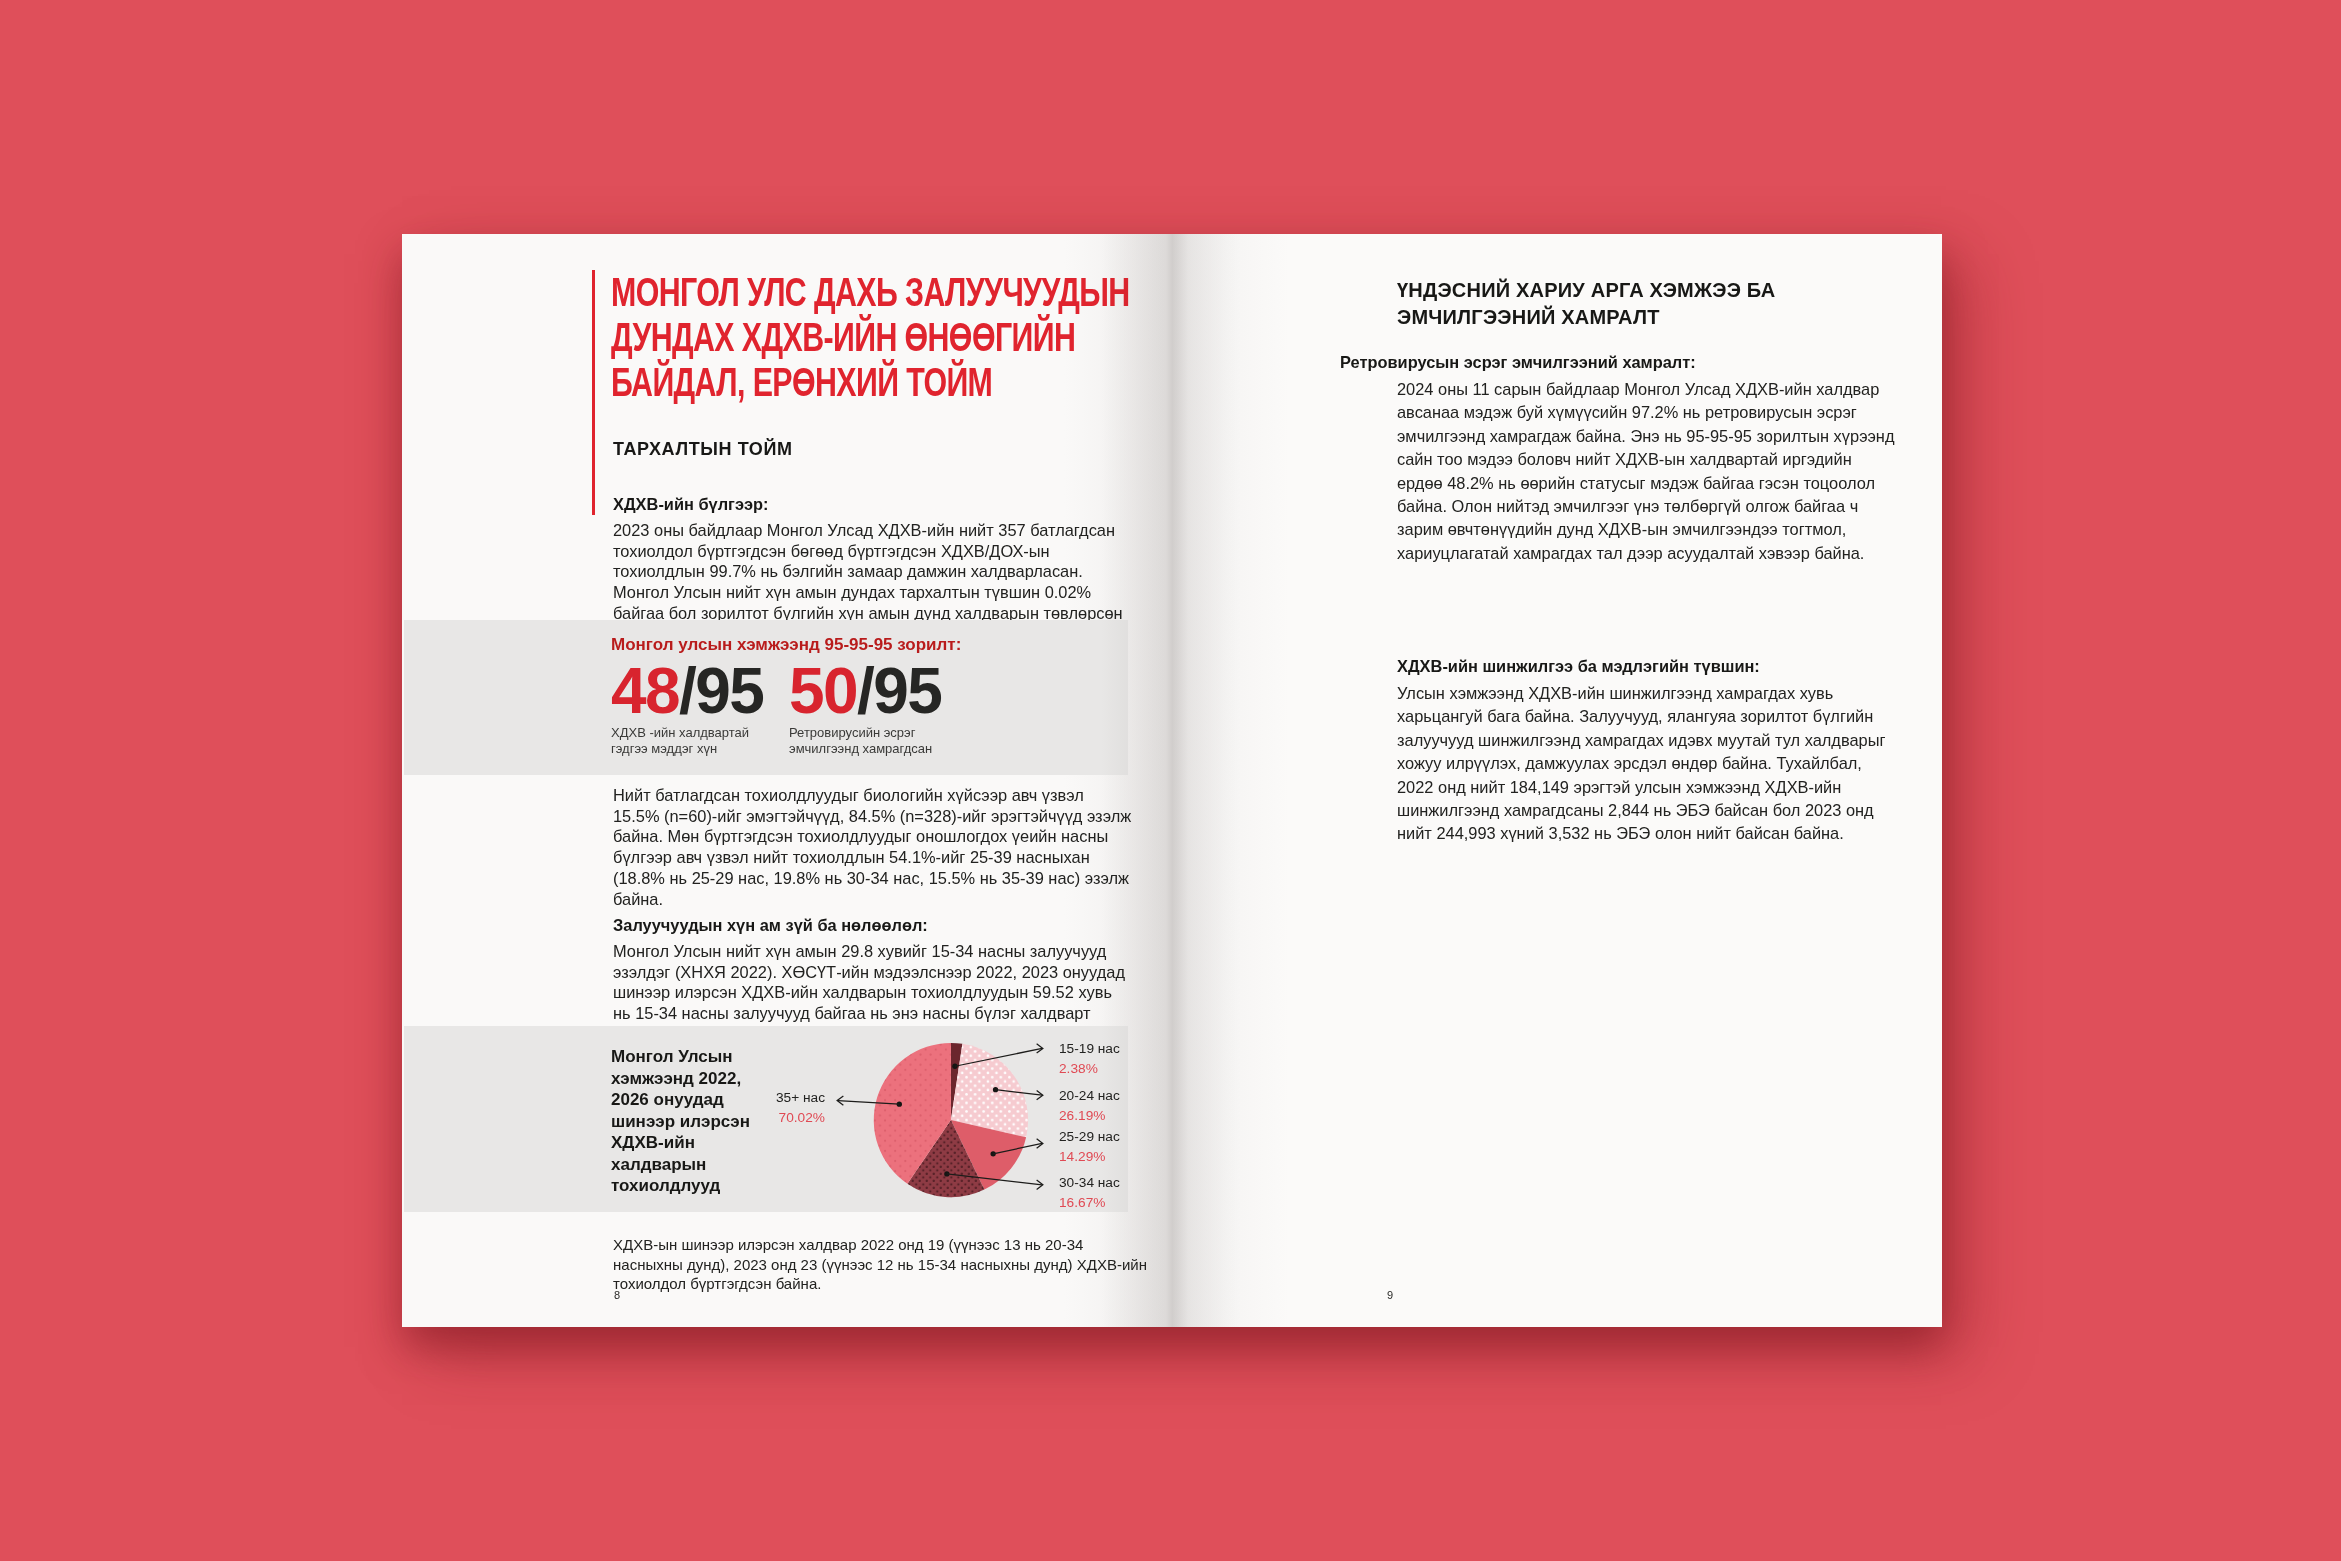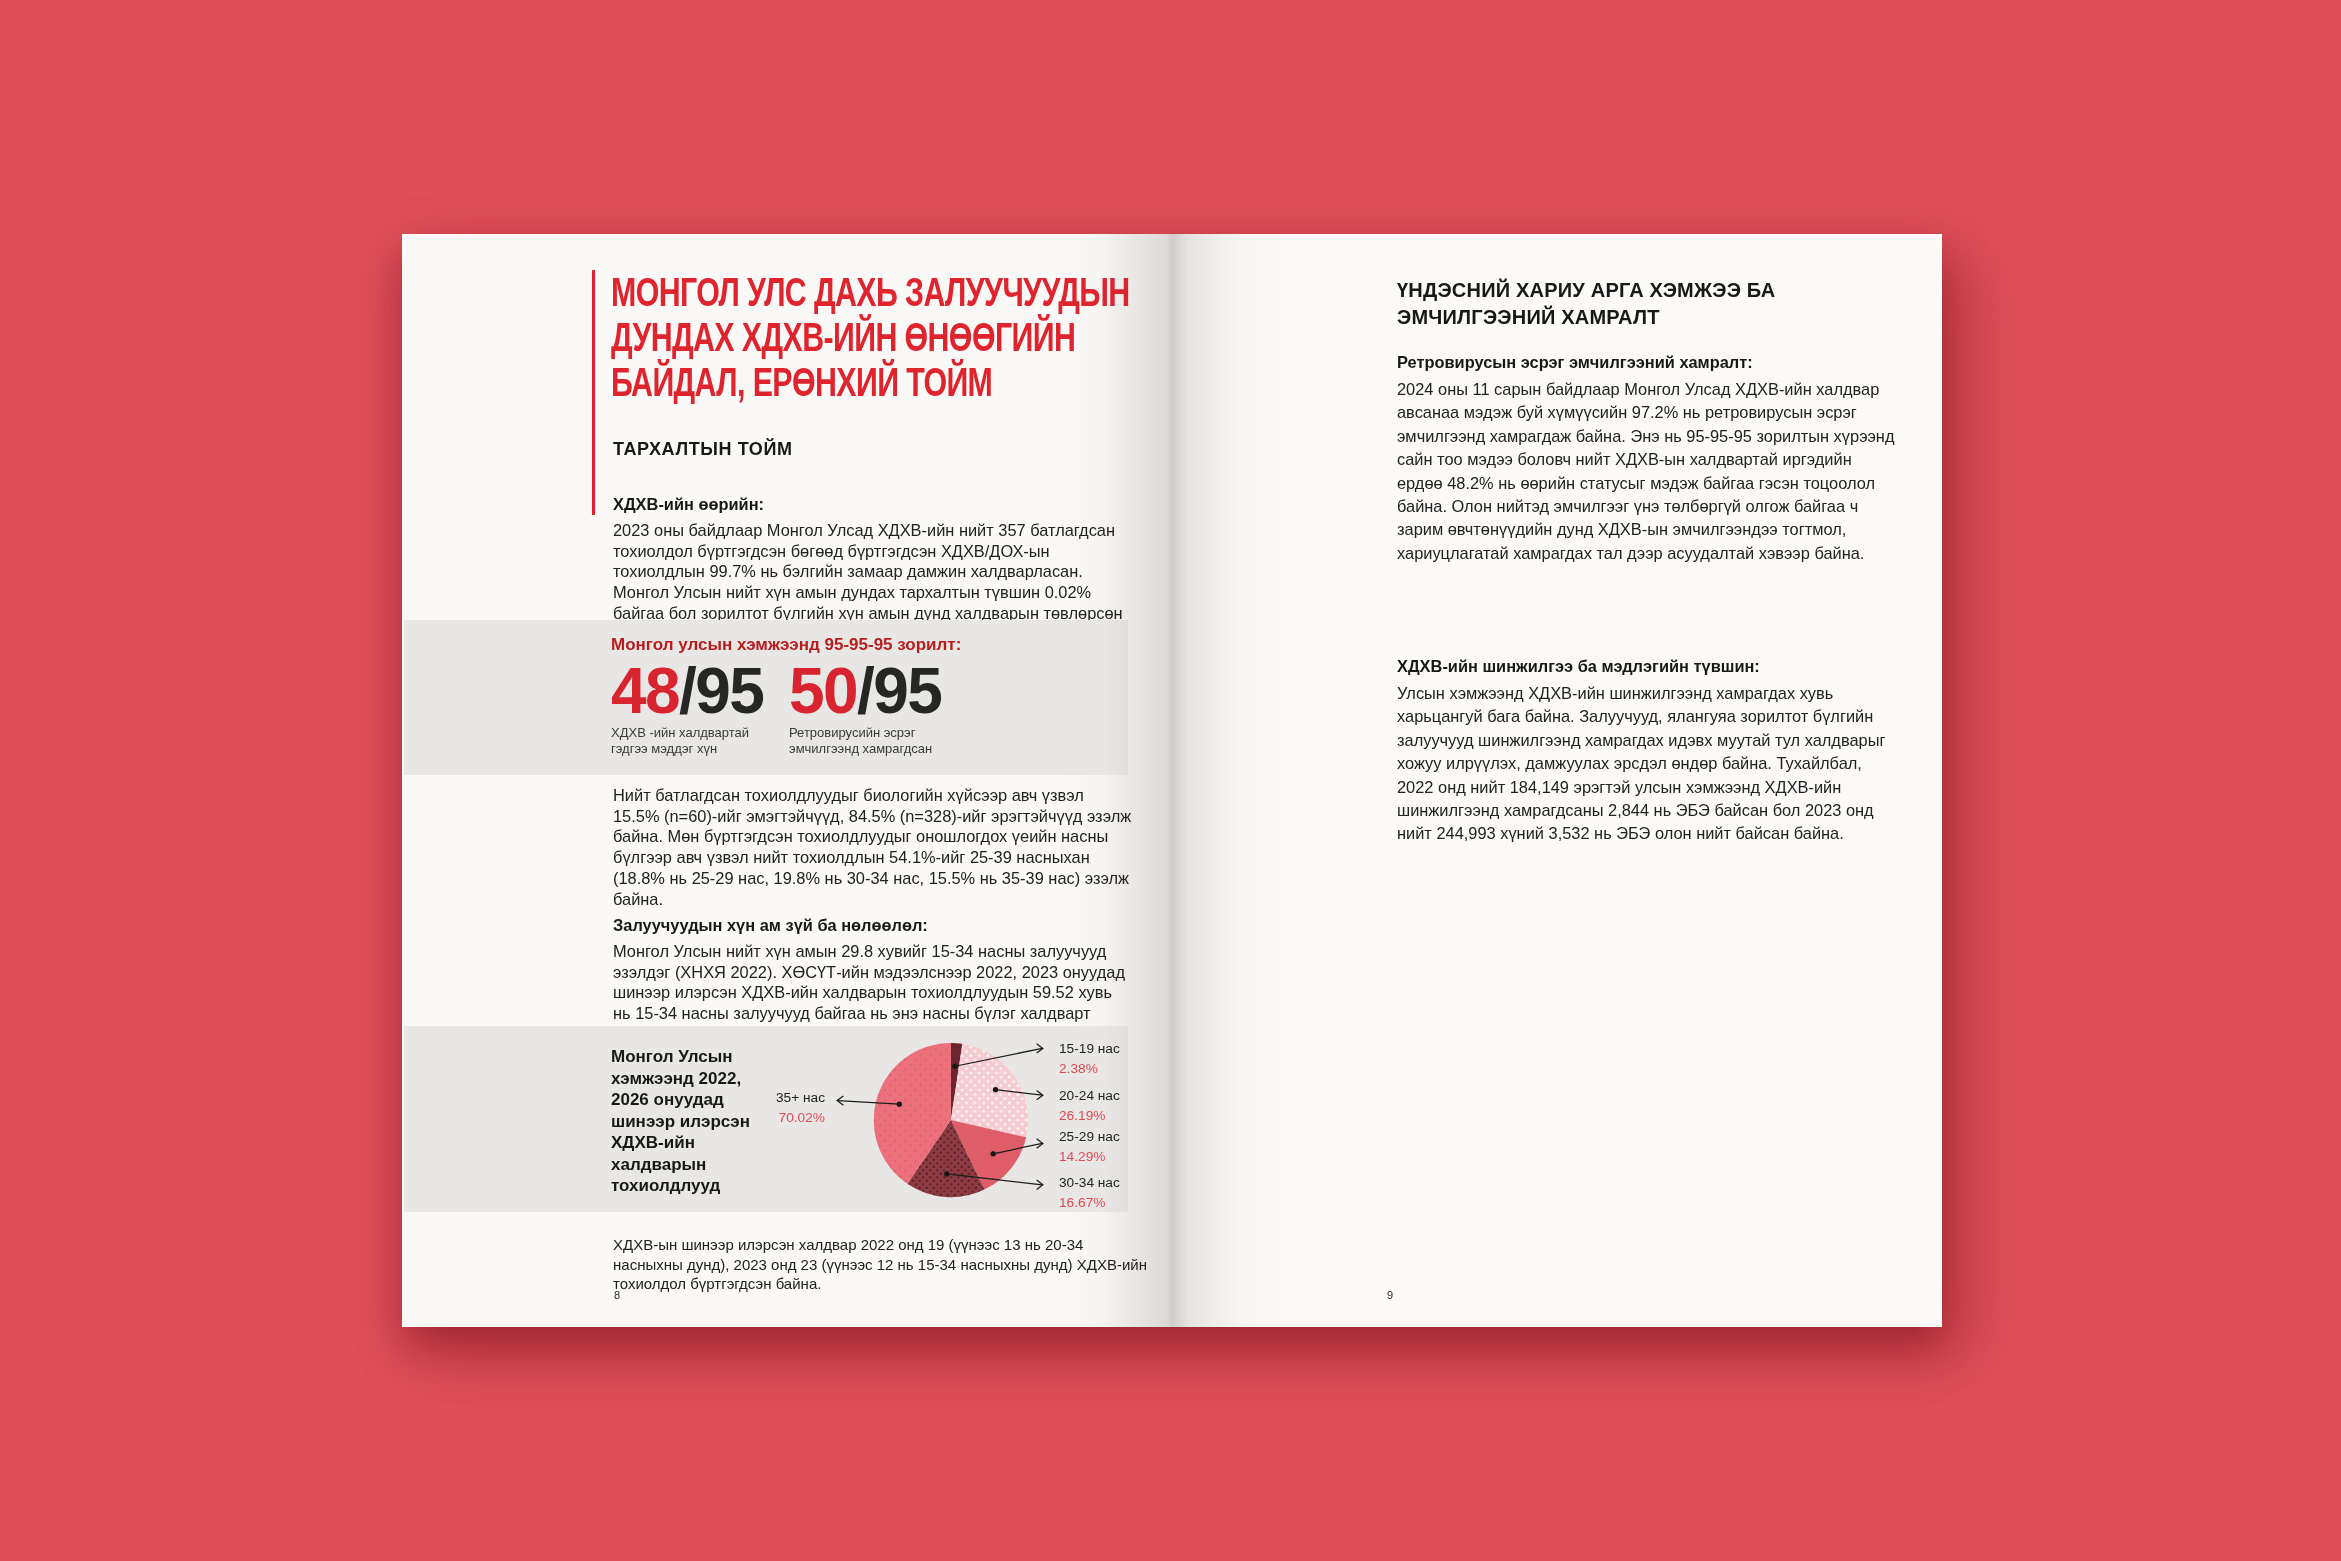--- a/index.html
+++ b/index.html
@@ -45,21 +45,21 @@
   .pie-label .pl-pct{font-size:13.7px;color:var(--pctred,#e04a54);margin-top:4.7px;}
   .pie-label.right{left:657px;}
   .pl-g1{top:807px;} .pl-g2{top:854px;} .pl-g3{top:895px;} .pl-g4{top:941px;}
   .pie-label.left35{left:336px;width:87px;text-align:right;top:856px;}
   .footer-p{left:211px;top:1001px;width:540px;font-size:15px;line-height:19.5px;color:#222220;}
   .pageno{font-size:11px;color:#2a2a28;}
   .pn8{left:212px;top:1055px;}
   .pn9{left:985px;top:1055px;}
   
   .r-head{left:995px;top:43px;width:539px;font-size:20px;line-height:26.5px;font-weight:700;color:#181816;letter-spacing:0.2px;}
-  .r-h1{left:995px;top:119px;}
+  .r-h1{left:938px;top:119px;}
   .r-p1{left:995px;top:144px;width:500px;line-height:23.4px;}
   .r-h2{left:995px;top:423px;}
   .r-p2{left:995px;top:448px;width:500px;line-height:23.4px;}
 </style>
 </head>
 <body>
 
 <div class="stage">
   <div class="spread">
 
@@ -68,21 +68,21 @@
     <div class="abs red-rule"></div>
 
     <div class="abs doc-title">
       <div>МОНГОЛ УЛС ДАХЬ ЗАЛУУЧУУДЫН</div>
       <div>ДУНДАХ ХДХВ-ИЙН ӨНӨӨГИЙН</div>
       <div>БАЙДАЛ, ЕРӨНХИЙ ТОЙМ</div>
     </div>
 
     <div class="abs kicker">ТАРХАЛТЫН ТОЙМ</div>
 
-    <div class="abs h-bold" style="left:211px;top:261px;">ХДХВ-ийн өөрийн:</div>
+    <div class="abs h-bold" style="left:211px;top:261px;">ХДХВ-ийн бүлгээр:</div>
     <div class="abs body-text p1">2023 оны байдлаар Монгол Улсад ХДХВ-ийн нийт 357 батлагдсан тохиолдол бүртгэгдсэн бөгөөд бүртгэгдсэн ХДХВ/ДОХ-ын тохиолдлын 99.7% нь бэлгийн замаар дамжин халдварласан. Монгол Улсын нийт хүн амын дундах тархалтын түвшин 0.02% байгаа бол зорилтот бүлгийн хүн амын дунд халдварын төвлөрсөн тархалттай байна.</div>
 
     <div class="abs band band1"></div>
     <div class="abs band1-h">Монгол улсын хэмжээнд 95-95-95 зорилт:</div>
 
     <div class="abs stat st1">
       <div class="nums"><span class="v">48</span><span class="d">/95</span></div>
       <div class="cap">ХДХВ -ийн халдвартай гэдгээ мэддэг хүн</div>
     </div>
     <div class="abs stat st2">

